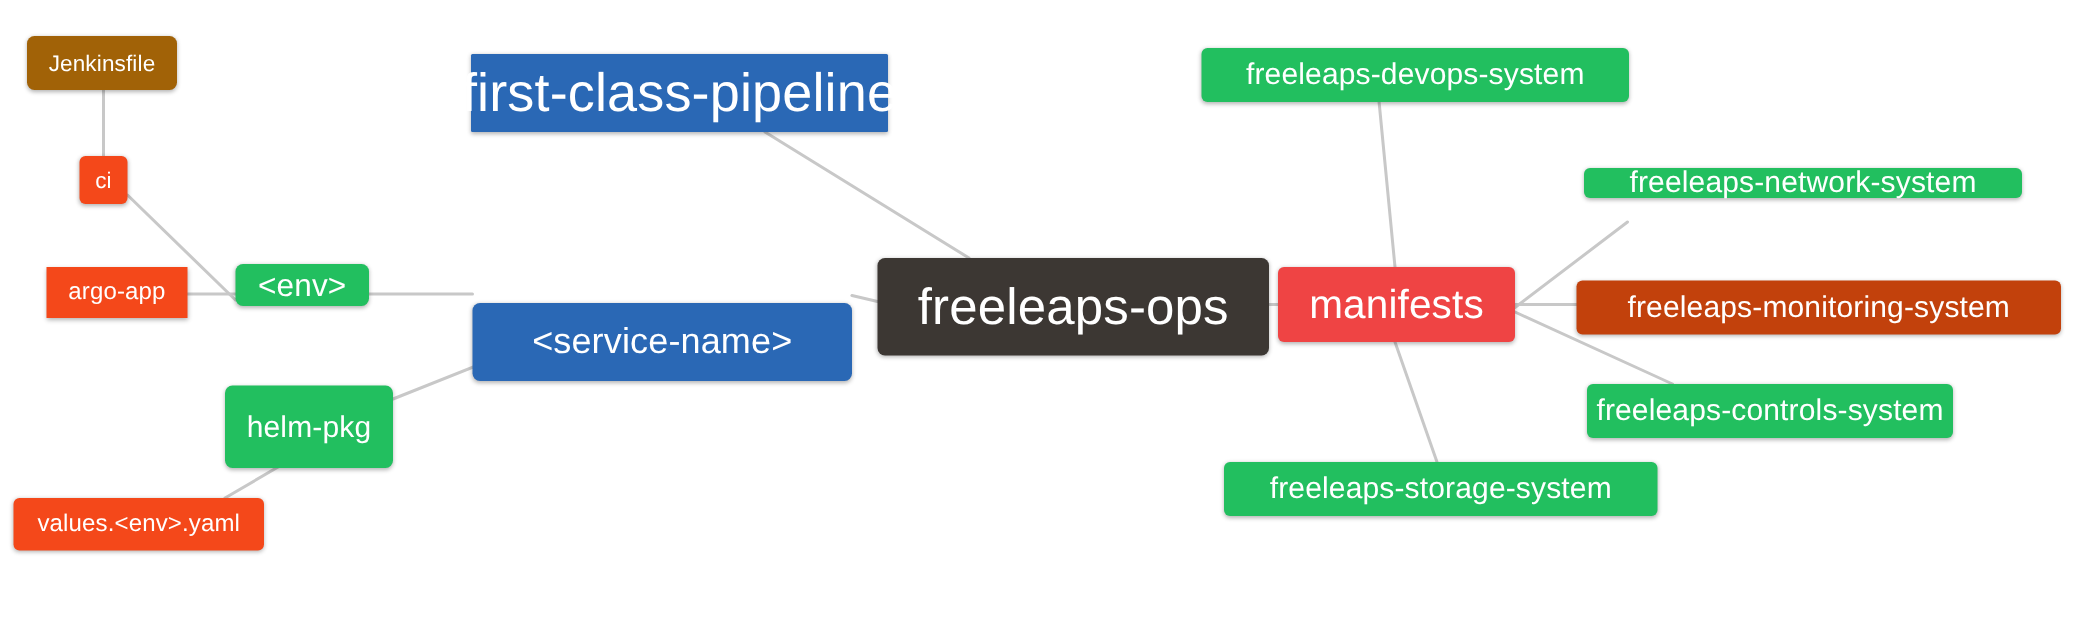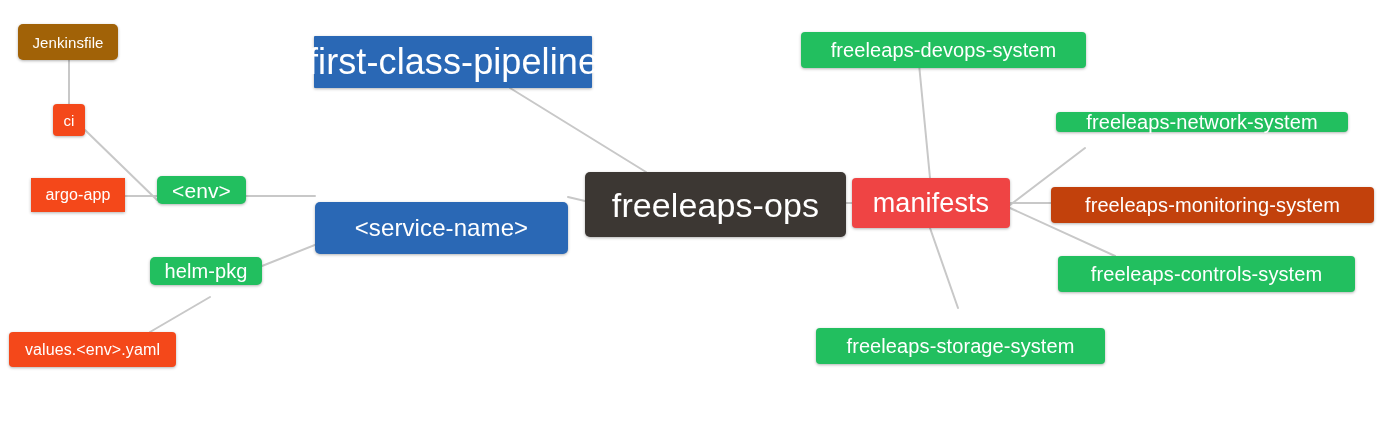--- a/index.html
+++ b/index.html
@@ -44,25 +44,25 @@
       <line x1="1010" y1="205" x2="1085" y2="148" stroke="#c8c8c8" stroke-width="2" stroke-linecap="round"></line>
       <line x1="1010" y1="203" x2="1051" y2="203" stroke="#c8c8c8" stroke-width="2" stroke-linecap="round"></line>
       <line x1="1010" y1="208" x2="1115" y2="256" stroke="#c8c8c8" stroke-width="2" stroke-linecap="round"></line>
       <line x1="930" y1="228" x2="958" y2="308" stroke="#c8c8c8" stroke-width="2" stroke-linecap="round"></line>
     </svg>
   <div id="node-layer">
       <div class="node" style="left: 18px; top: 24px; width: 100px; height: 36px; background: #a16207; font-size: 15px; border-radius: 5px;">Jenkinsfile</div>
       <div class="node" style="left: 53px; top: 104px; width: 32px; height: 32px; background: rgb(244, 72, 26); font-size: 15px; border-radius: 4px;">ci</div>
       <div class="node" style="left: 31px; top: 178px; width: 94px; height: 34px; background: rgb(244, 72, 26); font-size: 16px; border-radius: 0;">argo-app</div>
       <div class="node" style="left: 157px; top: 176px; width: 89px; height: 28px; background: rgb(34, 191, 95); font-size: 21px; border-radius: 5px;">&lt;env&gt;</div>
-      <div class="node" style="left: 150px; top: 257px; width: 112px; height: 28px; background: rgb(34, 191, 95); font-size: 20px; border-radius: 5px;">helm-pkg</div>
+      <div class="node" style="left: 150px; top: 257px; width: 112px; height: 55px; background: rgb(34, 191, 95); font-size: 20px; border-radius: 5px;">helm-pkg</div>
       <div class="node" style="left: 9px; top: 332px; width: 167px; height: 35px; background: rgb(244, 72, 26); font-size: 16px; border-radius: 4px;">values.&lt;env&gt;.yaml</div>
       <div class="node" style="left: 314px; top: 36px; width: 278px; height: 52px; background: rgb(42, 104, 181); font-size: 36px; border-radius: 1px;">first-class-pipeline</div>
       <div class="node" style="left: 315px; top: 171px; width: 253px; height: 52px; background: rgb(42, 104, 181); font-size: 24px; border-radius: 5px; margin-top: 31px;">&lt;service-name&gt;</div>
       <div class="node" style="left: 585px; top: 172px; width: 261px; height: 65px; background: rgb(60, 55, 51); font-size: 34px; border-radius: 5px;">freeleaps-ops</div>
       <div class="node" style="left: 852px; top: 178px; width: 158px; height: 50px; background: #ef4444; font-size: 27px; border-radius: 4px;">manifests</div>
       <div class="node" style="left: 801px; top: 32px; width: 285px; height: 36px; background: rgb(34, 191, 95); font-size: 20px; border-radius: 4px;">freeleaps-devops-system</div>
       <div class="node" style="left: 1056px; top: 112px; width: 292px; height: 20px; background: rgb(34, 191, 95); font-size: 20px; border-radius: 4px;">freeleaps-network-system</div>
       <div class="node" style="left: 1051px; top: 187px; width: 323px; height: 36px; background: #c2410c; font-size: 20px; border-radius: 4px;">freeleaps-monitoring-system</div>
-      <div class="node" style="left: 1058px; top: 256px; width: 297px; height: 36px; background: rgb(34, 191, 95); font-size: 20px; border-radius: 4px;">freeleaps-controls-system</div>
-      <div class="node" style="left: 816px; top: 308px; width: 289px; height: 36px; background: rgb(34, 191, 95); font-size: 20px; border-radius: 4px; margin-top: 20px;">freeleaps-storage-system</div>
+      <div class="node" style="left: 1058px; top: 256px; width: 244px; height: 36px; background: rgb(34, 191, 95); font-size: 20px; border-radius: 4px;">freeleaps-controls-system</div>
+      <div class="node" style="left: 816px; top: 308px; width: 289px; height: 36px; background: rgb(34, 191, 95); font-size: 20px; border-radius: 4px;">freeleaps-storage-system</div>
     </div>
 </div>
 
 </body></html>

